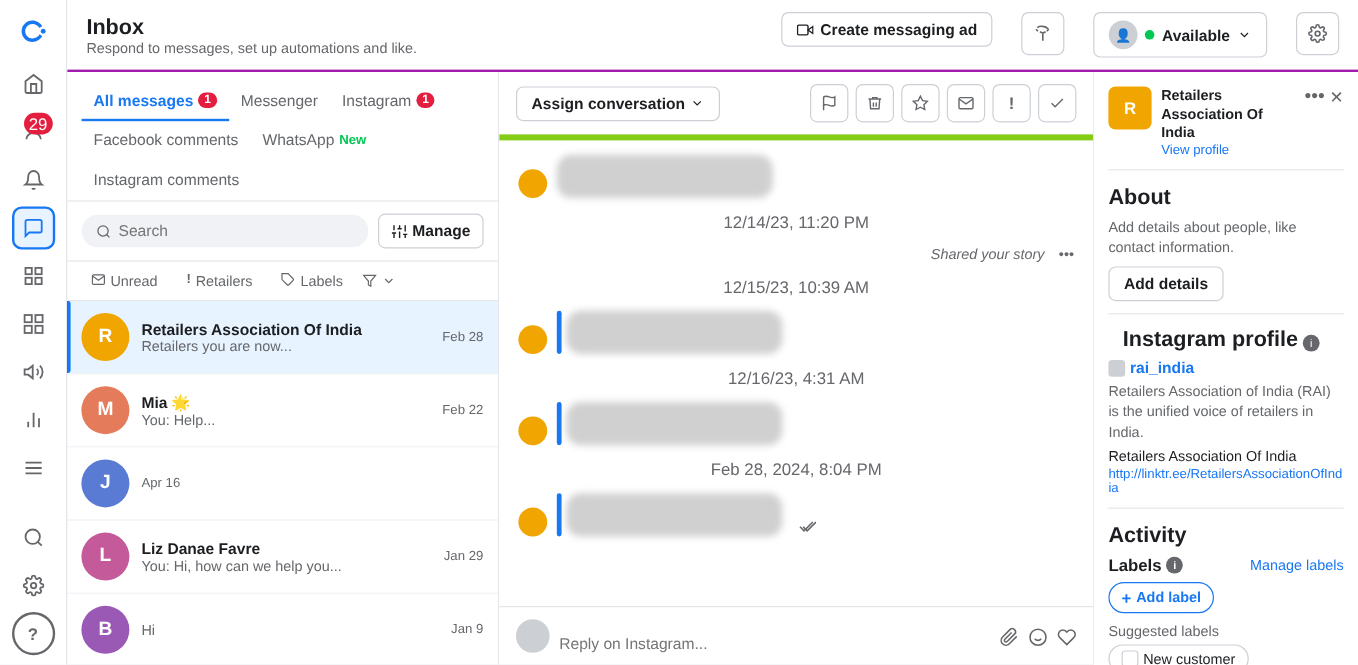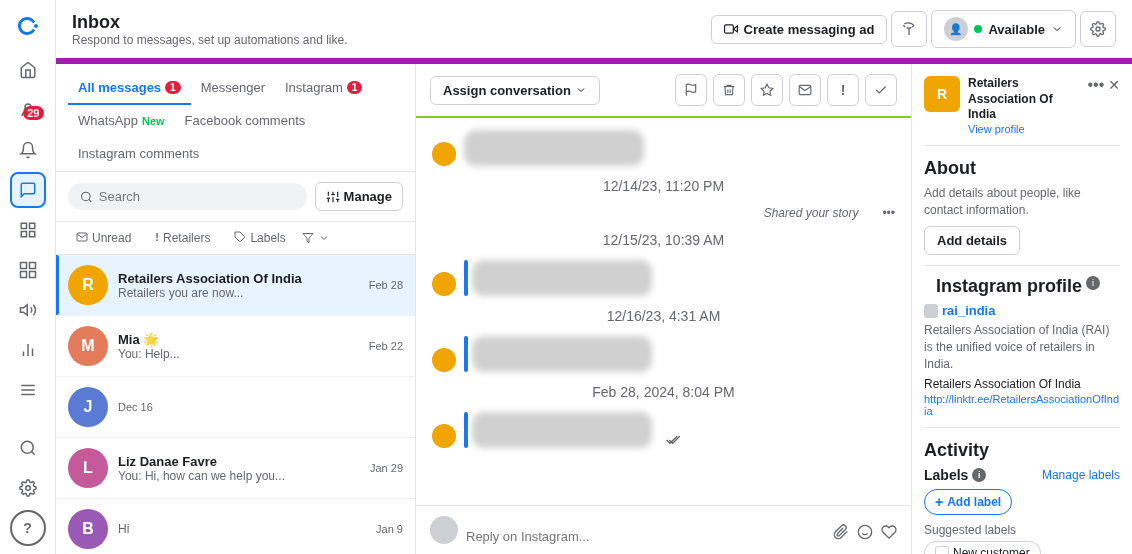--- a/index.html
+++ b/index.html
@@ -29,54 +29,53 @@
     .nav-icon.active {
       background: #e7f3ff;
       color: #1877f2;
       border: 2px solid #1877f2;
     }
     .nav-icon .badge {
       position: absolute;
       top: 2px; right: 2px;
       background: #e41e3f;
       color: #fff;
-      font-size: 11px;
+      font-size: 14px;
       border-radius: 10px;
       padding: 1px 4px;
-      font-weight: 700;
-      margin-top: 12px;
+      font-weight: 400;
     }
     .nav-spacer { flex: 1; }
 
     
     .main-content {
       flex: 1;
       display: flex;
       flex-direction: column;
       overflow: hidden;
     }
 
     
     .top-header {
       background: #fff;
-      border-bottom: 6px solid #a21caf;
+      border-bottom: 2px solid #a21caf;
       padding: 10px 16px;
       display: flex;
       align-items: center;
       justify-content: space-between;
       flex-shrink: 0;
     }
     .header-title-area h1 {
       font-size: 18px; font-weight: 700; color: #1c1e21;
     }
     .header-title-area p {
       font-size: 12px; color: #65676b;
     }
     .header-actions {
-      display: flex; align-items: center; gap: 4px;
+      display: flex; align-items: flex-start; gap: 24px;
     }
     .create-ad-btn {
       display: flex; align-items: center; gap: 6px;
       background: #fff; border: 1px solid #ccd0d5;
       border-radius: 6px; padding: 6px 12px;
       font-size: 13px; font-weight: 600; color: #1c1e21;
       cursor: pointer;
     }
     .icon-btn {
       width: 36px; height: 36px;
@@ -209,21 +208,21 @@
     .convo-view {
       flex: 1;
       display: flex;
       flex-direction: column;
       background: #fff;
       border-right: 1px solid #e4e6ea;
       overflow: hidden;
     }
     .convo-header {
       padding: 10px 14px;
-      border-bottom: 2px solid #84cc16;
+      border-bottom: 5px solid #84cc16;
       display: flex; align-items: center; justify-content: space-between;
     }
     .assign-btn {
       display: flex; align-items: center; gap: 4px;
       padding: 6px 12px; background: #fff;
       border: 1px solid #ccd0d5; border-radius: 6px;
       font-size: 13px; font-weight: 600; color: #1c1e21; cursor: pointer;
     }
     .convo-actions {
       display: flex; gap: 6px;
@@ -516,25 +515,25 @@
           <span class="tab-badge">1</span>
         </div>
         <div class="inbox-tab">
           <span>Messenger</span>
         </div>
         <div class="inbox-tab">
           <span>Instagram</span>
           <span class="tab-badge">1</span>
         </div>
         <div class="inbox-tab">
+          <span>Facebook comments</span>
+        </div>
+        <div class="inbox-tab">
           <span>WhatsApp</span>
           <span class="tab-new">New</span>
-        </div>
-        <div class="inbox-tab">
-          <span>Facebook comments</span>
         </div>
         <div class="inbox-tab">
           <span>Instagram comments</span>
         </div>
       </div>
 
       <div class="inbox-search-bar">
         <div class="search-input-wrap">
           <svg width="14" height="14" viewBox="0 0 24 24" fill="none" stroke="#65676b" stroke-width="2">
               <circle cx="11" cy="11" r="8"></circle>
@@ -603,21 +602,21 @@
           <div class="avatar" style="background:#e47b5a;">M</div>
           <div class="convo-info">
             <div class="convo-name">Mia 🌟</div>
             <div class="convo-preview">You: Help...</div>
           </div>
           <div class="convo-time">Feb 22</div>
         </div>
 
         <div class="convo-item">
           <div class="avatar" style="background:#5a7bd4;">J</div>
-          <div class="convo-time">Dec 16</div>
+          <div class="convo-time">Apr 16</div>
         </div>
 
         <div class="convo-item">
           <div class="avatar" style="background:#c45a9a;">L</div>
           <div class="convo-info">
             <div class="convo-name">Liz Danae Favre</div>
             <div class="convo-preview">You: Hi, how can we help you...</div>
           </div>
           <div class="convo-time">Jan 29</div>
         </div>
@@ -682,21 +681,21 @@
 
       <div class="messages-area">
 
         <div class="msg-row received">
           <div class="msg-avatar" style="background:#f0a500;"></div>
           <div class="msg-bubble received blurred"></div>
         </div>
 
         <div class="msg-timestamp">12/14/23, 11:20 PM</div>
 
-        <div style="display:flex;justify-content:flex-end;align-items:center;gap:24px;text-align:center;">
+        <div style="display:flex;justify-content:flex-end;align-items:center;gap:12px;text-align:center;">
           <span class="story-share">Shared your story</span>
           <div style="font-size:12px;color:#65676b;">•••</div>
         </div>
 
         <div class="msg-timestamp">12/15/23, 10:39 AM</div>
 
         <div class="msg-row received">
           <div class="msg-avatar" style="background:#f0a500;"></div>
           <div style="display:flex;align-items:flex-start;gap:4px;">
             <div style="width:4px;background:#1877f2;border-radius:2px;height:36px;flex-shrink:0;"></div>
@@ -777,21 +776,21 @@
 
       <div>
         <div class="section-title">About</div>
         <div class="section-desc">Add details about people, like contact information.</div>
         <button class="add-details-btn">Add details</button>
       </div>
 
       <div class="divider"></div>
 
       <div class="ig-profile-section">
-        <div style="display:flex;align-items:flex-start;gap:4px;margin-bottom:6px;padding-left:12px;">
+        <div style="display:flex;align-items:flex-end;gap:4px;margin-bottom:6px;padding-left:12px;">
           <span class="section-title" style="margin:0;">Instagram profile</span>
           <span style="width:14px;height:14px;border-radius:50%;background:#65676b;color:#fff;font-size:9px;display:flex;align-items:center;justify-content:center;cursor:pointer;">i</span>
         </div>
         <div class="ig-username">
           <div style="width:14px;height:14px;background:#ccd0d5;border-radius:3px;"></div>
           <span>rai_india</span>
         </div>
         <div class="ig-desc">Retailers Association of India (RAI) is the unified voice of retailers in India.</div>
         <div class="ig-name-display">Retailers Association Of India</div>
         <div class="ig-link">http://linktr.ee/RetailersAssociationOfIndia</div>

